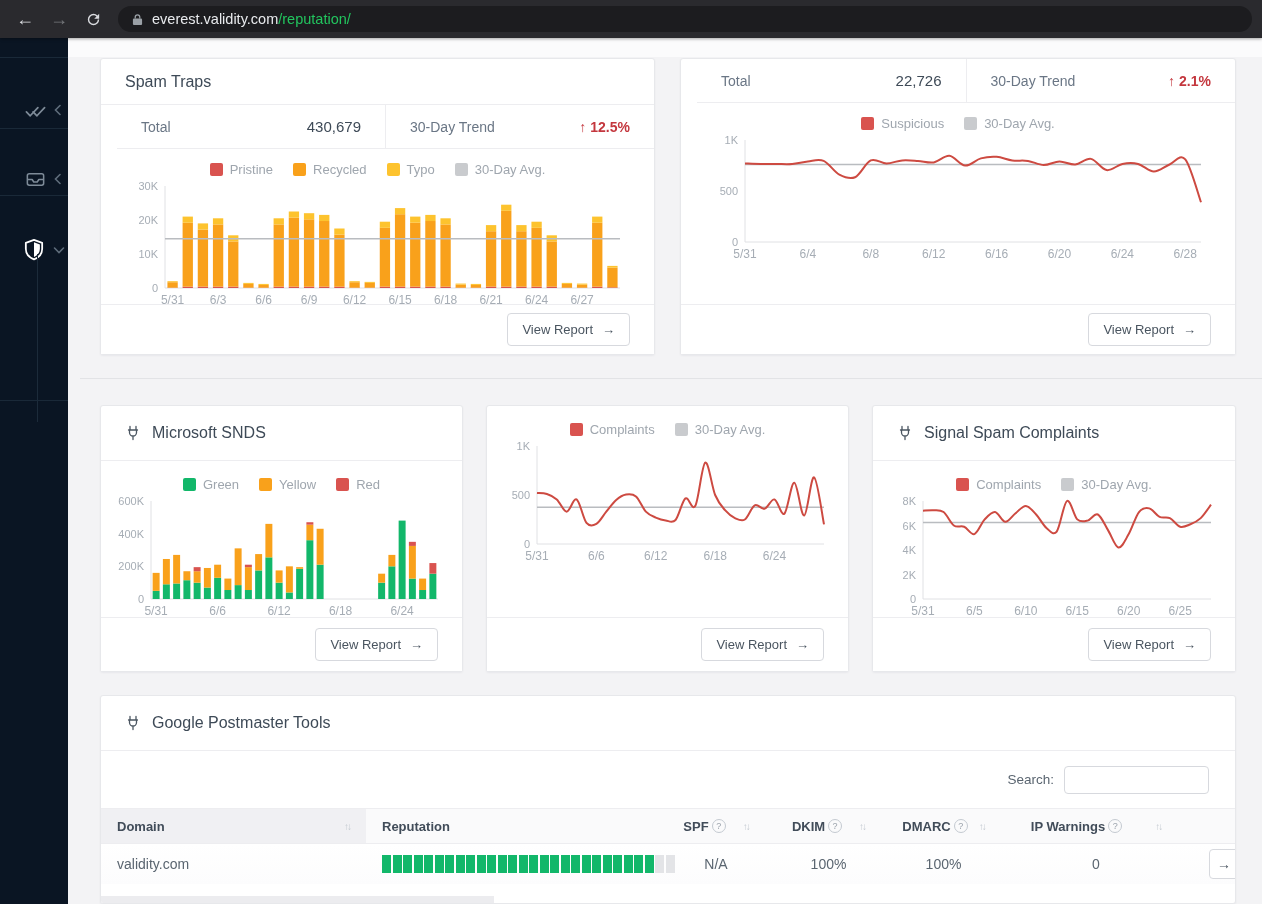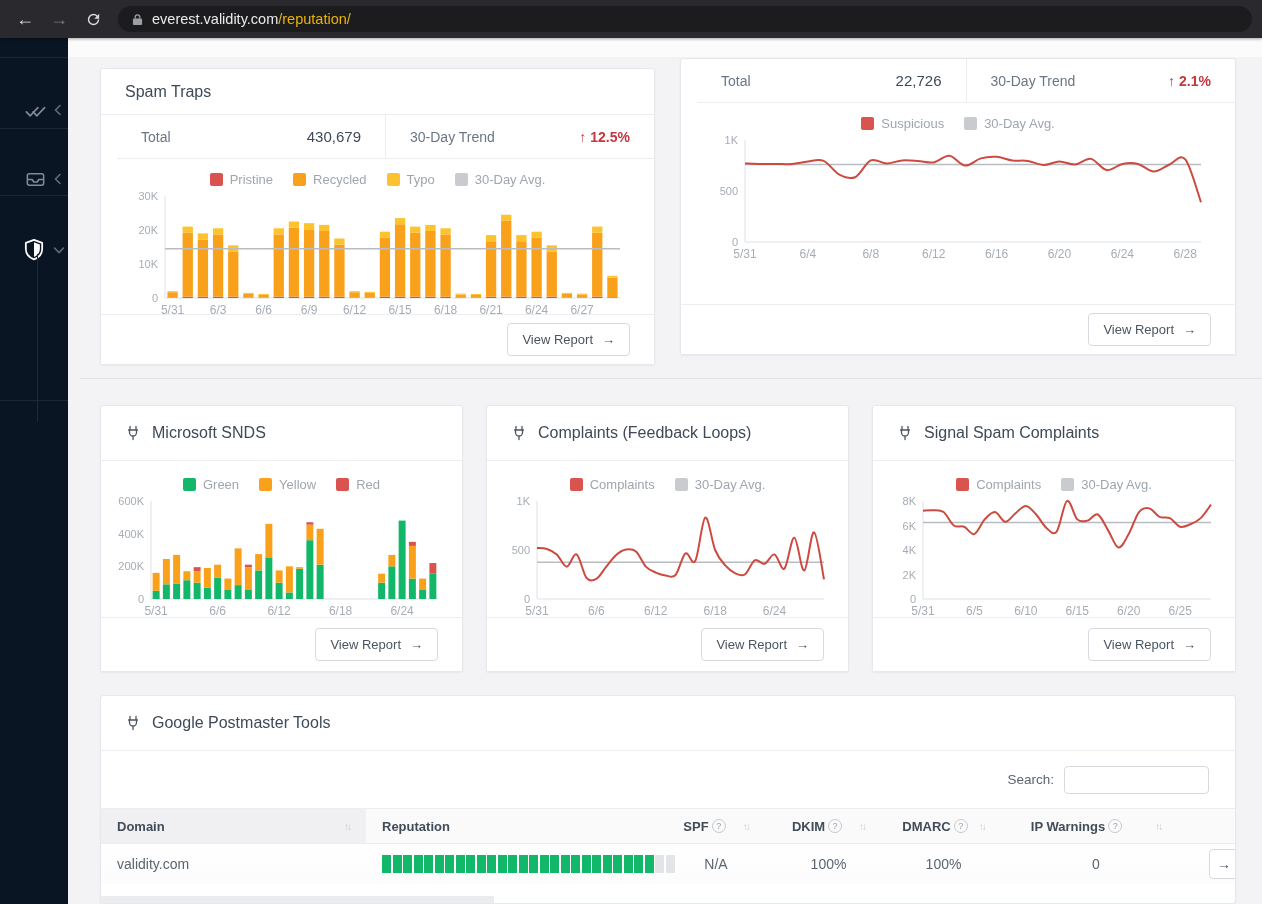--- a/index.html
+++ b/index.html
@@ -9,21 +9,21 @@
 
   
   .browser { position:absolute; top:0; left:0; right:0; height:38px; background:#2a2a2e;
              display:flex; align-items:center; padding:0 10px; gap:4px; z-index:20;
              box-shadow:0 1px 3px rgba(0,0,0,.35); }
   .nav-btn { width:30px; height:30px; display:flex; align-items:center; justify-content:center;
              color:#dadce0; font-size:18px; cursor:pointer; }
   .nav-btn.disabled { color:#76787c; }
   .url-pill { flex:1; height:26px; background:#1c1c1f; border-radius:13px; display:flex;
               align-items:center; padding:0 14px; gap:9px; color:#e8eaed; font-size:14.5px; margin-left:6px; }
-  .url-path { color:#eab308; }
+  .url-path { color:#22c55e; }
 
   
   .sidebar { position:absolute; top:38px; left:0; width:68px; bottom:0; background:#0a1523; z-index:10; }
   .side-sep { position:absolute; left:0; right:0; height:1px; background:#1a2938; }
   .side-item { position:absolute; left:0; width:68px; height:40px; display:flex; align-items:center; cursor:pointer; }
   .side-item .main-ic { margin-left:24px; color:#7e8b98; display:flex; }
   .side-item .chev { margin-left:7px; color:#5f6d7b; display:flex; }
   .side-item.active .main-ic { color:#ffffff; }
   .tree-line { position:absolute; left:37px; width:1px; background:#1c2b3a; }
 
@@ -149,21 +149,21 @@
           </svg>
       </span>
     </div>
     <div class="tree-line" style="top:216px;height:168px"></div>
     <div class="side-sep" style="top:362px"></div>
   </aside>
 
   <div class="content-top"></div>
   <div class="h-divider"></div>
 
-  <section class="card" style="left:100px;top:68px;width:555px;height:297px">
+  <section class="card" style="left:100px;top:58px;width:555px;height:297px">
     <div class="card-header">
         <span>Spam Traps</span>
       </div>
     <div class="stats">
       <div class="stat">
         <span class="stat-label">Total</span>
         <span class="stat-value">430,679</span>
       </div>
       <div class="stat">
         <span class="stat-label">30-Day Trend</span>
@@ -444,28 +444,20 @@
         </svg></div>
     <div class="card-footer tall">
       <button class="btn">
           <span>View Report</span>
           <span>→</span>
         </button>
     </div>
   </section>
 
   <section class="card" style="left:486px;top:405px;width:363px;height:267px">
-    <div class="card-header tall">
-      <span class="plug">
-          <svg width="16" height="16" viewBox="0 0 16 16" fill="none" stroke="currentColor" stroke-width="1.3" stroke-linecap="round">
-            <path d="M5 1.5V5M11 1.5V5M3.5 5h9M4.5 5v2.5a3.5 3.5 0 0 0 7 0V5M8 11v3.5"></path>
-          </svg>
-        </span>
-      <span>Complaints (Feedback Loops)</span>
-    </div>
     <div class="legend mid">
         <span class="legend-item">
           <span class="swatch" style="background: rgb(217, 83, 79);"></span>
           <span>Complaints</span>
         </span>
         <span class="legend-item">
           <span class="swatch" style="background: rgb(201, 203, 206);"></span>
           <span>30-Day Avg.</span>
         </span>
       </div>

